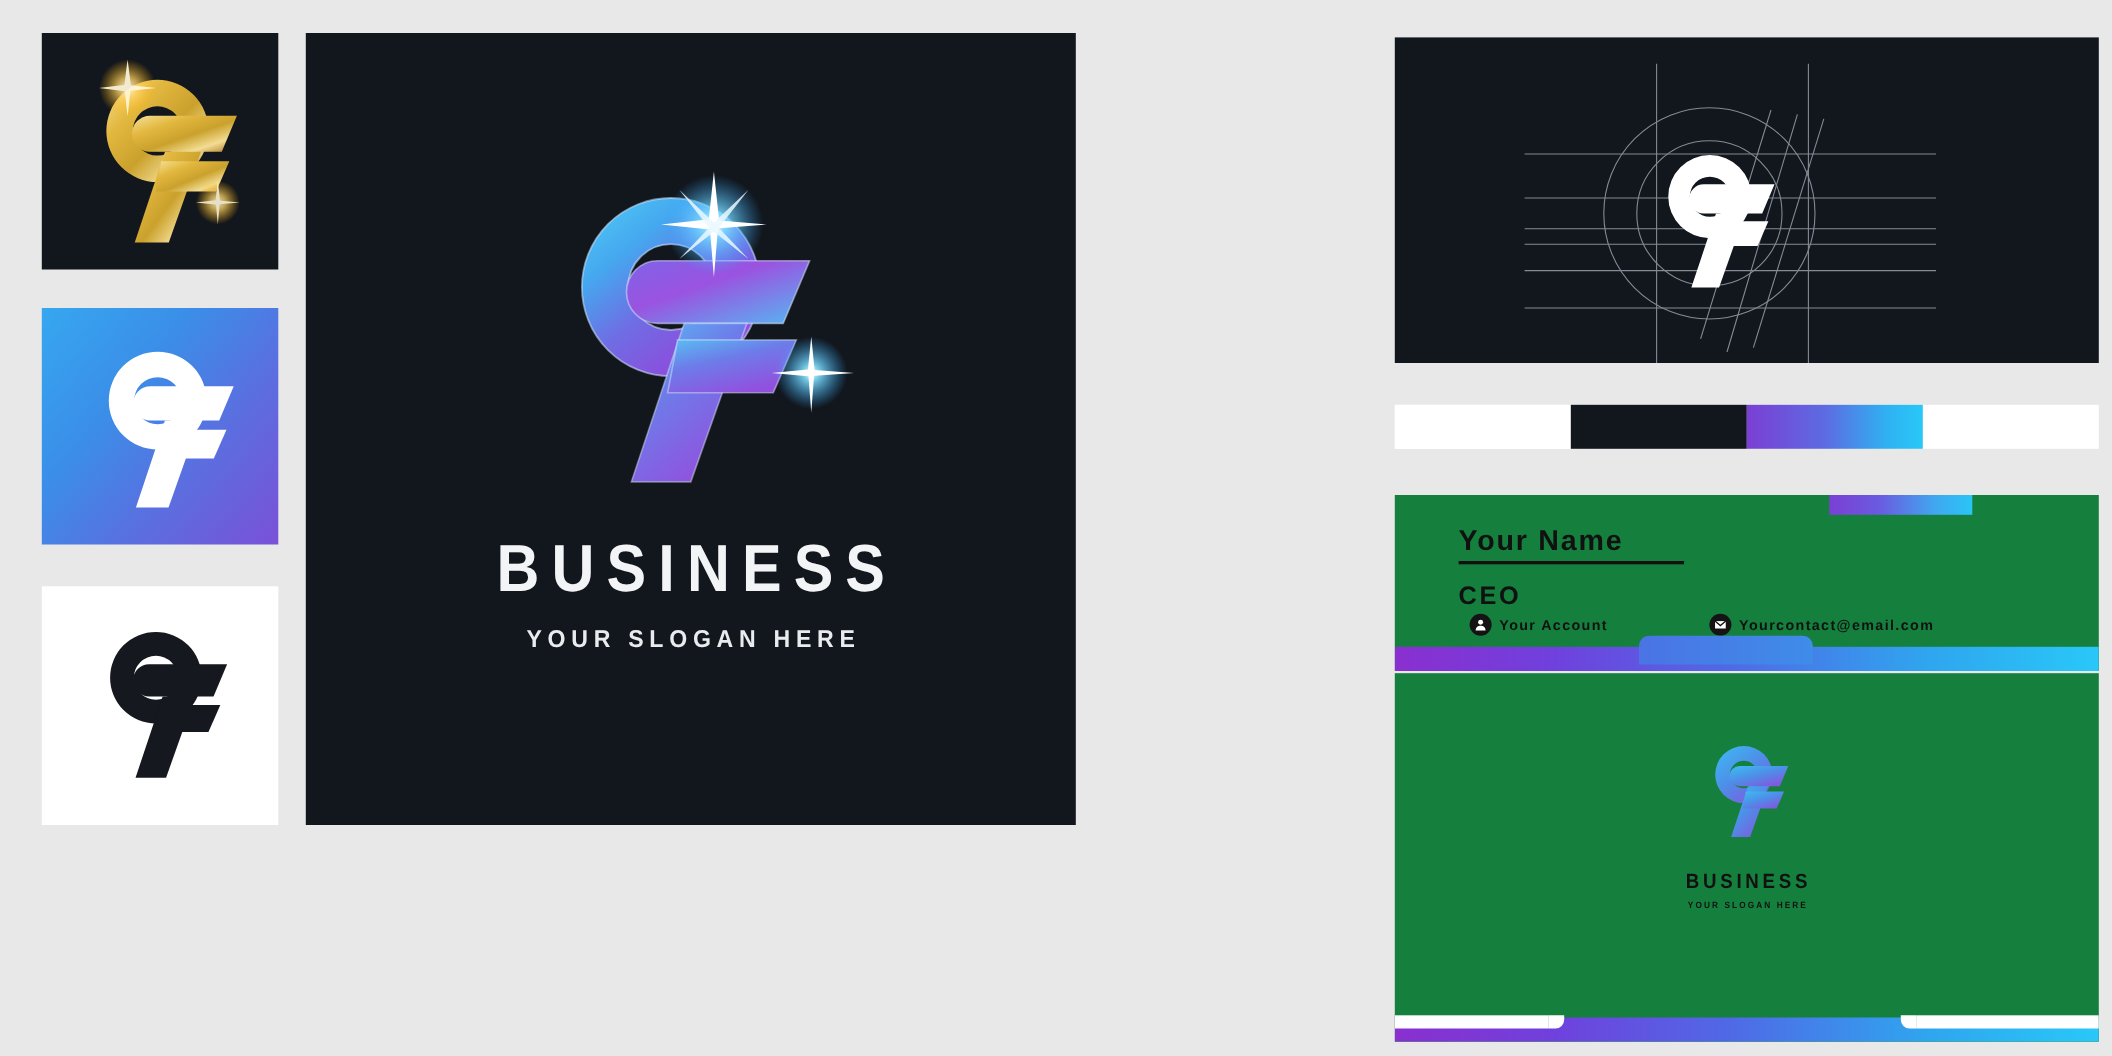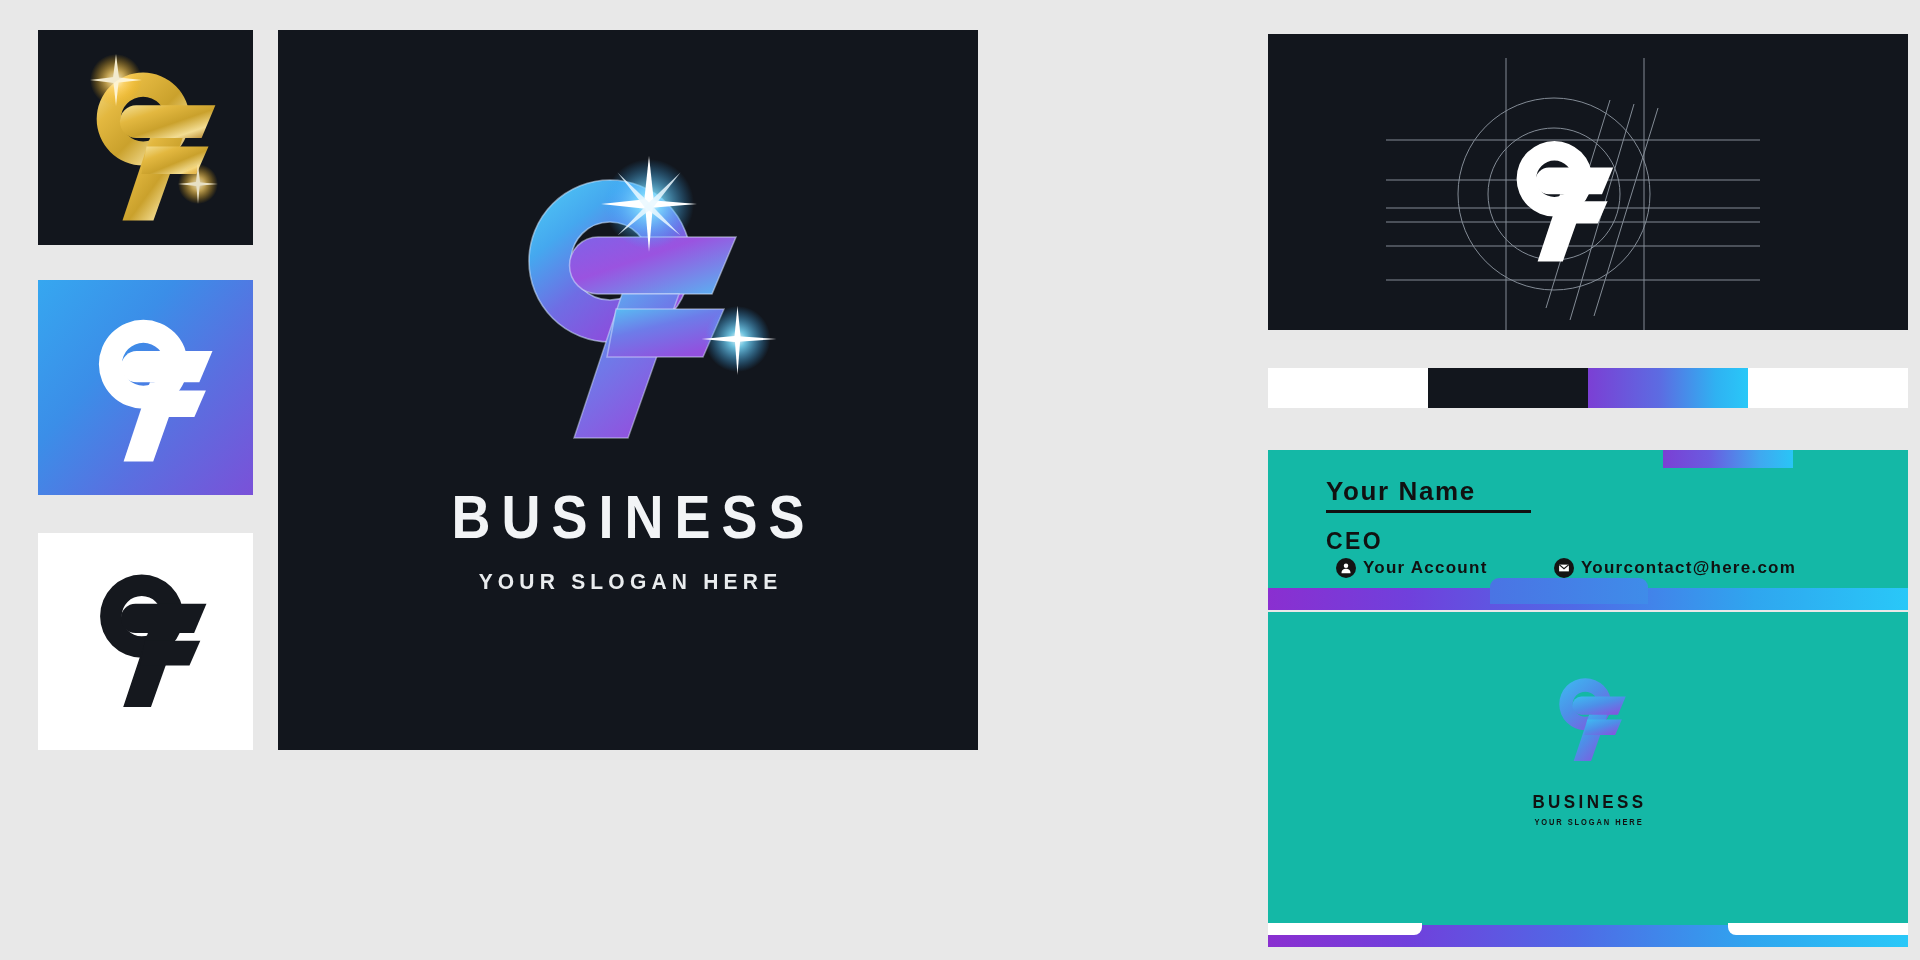--- a/index.html
+++ b/index.html
@@ -105,21 +105,21 @@
     display: flex;
     background: #fff;
   }
   #palette .sw { flex: 1 1 0; height: 100%; }
 
   
   #card-front, #card-back {
     position: absolute;
     left: 1268px;
     width: 640px;
-    background: #14b8a6;
+    background: #15803d;
     overflow: hidden;
   }
   #card-front { top: 450px; height: 160px; }
   #card-back  { top: 612px; height: 335px; }
 
   .card-accent-top {
     position: absolute; top: 0; left: 395px;
     width: 130px; height: 18px;
     background: linear-gradient(90deg,#7b3fd4 0%,#6a5be0 35%,#3fa9f0 75%,#29c5f6 100%);
   }
@@ -149,21 +149,21 @@
   }
   .contact-item { display: flex; align-items: center; gap: 7px; }
   .ci-icon {
     width: 20px; height: 20px; flex: 0 0 20px;
     background: #141414; border-radius: 50%;
     display: flex; align-items: center; justify-content: center;
     color: #fff;
   }
   .ci-icon svg { width: 12px; height: 12px; display: block; }
   .ci-text {
-    font-size: 17px; font-weight: 700; color: #111;
+    font-size: 13px; font-weight: 700; color: #111;
     letter-spacing: 1.25px; white-space: nowrap;
   }
 
   
   .band {
     position: absolute; left: 0; width: 640px; height: 22px;
     background: linear-gradient(90deg,#8a2fd0 0%,#7040dc 22%,#4f6ae6 48%,#2fa6ef 76%,#29c8f8 100%);
   }
   .band-tab {
     position: absolute;
@@ -393,21 +393,21 @@
         </span>
         <span class="ci-text">Your Account</span>
       </div>
       <div class="contact-item">
         <span class="ci-icon">
           <svg viewBox="0 0 16 16">
               <rect x="1.5" y="3.5" width="13" height="9" fill="#fff"></rect>
               <path d="M1.5 3.5 L8 9 L14.5 3.5" stroke="#141414" stroke-width="1.6" fill="none"></path>
             </svg>
         </span>
-        <span class="ci-text">Yourcontact@here.com</span>
+        <span class="ci-text">Yourcontact@email.com</span>
       </div>
       <div class="contact-item">
         <span class="ci-icon">
           <svg viewBox="0 0 16 16">
               <rect x="5" y="2" width="6" height="12" rx="1.2" fill="#fff"></rect>
               <rect x="6.2" y="3.6" width="3.6" height="7.6" fill="#141414"></rect>
             </svg>
         </span>
         <span class="ci-text">+012-345-678</span>
       </div>

